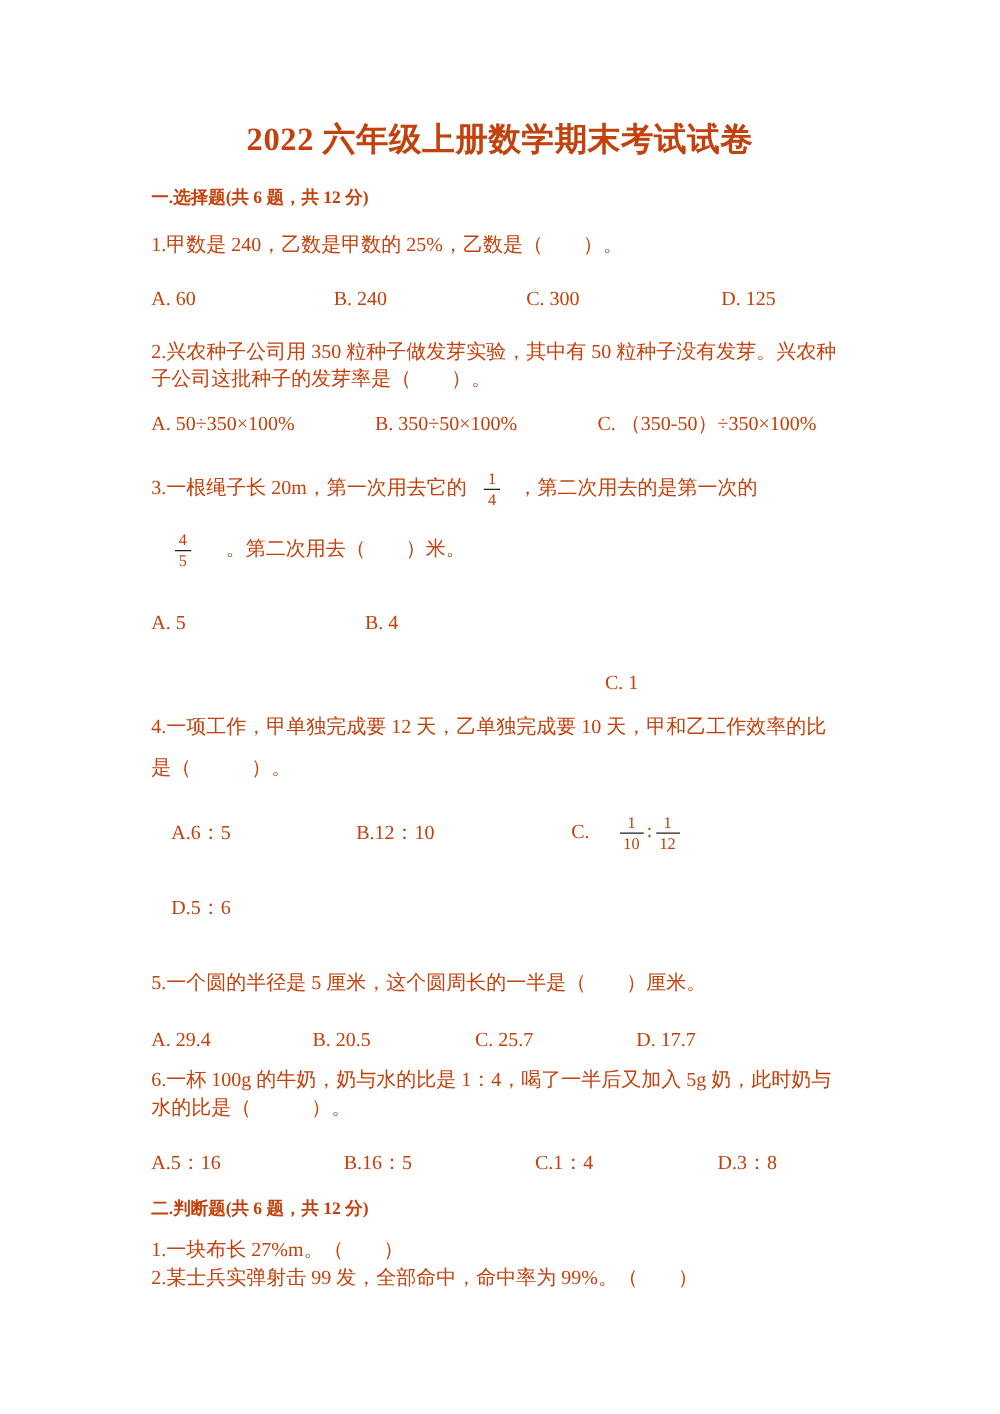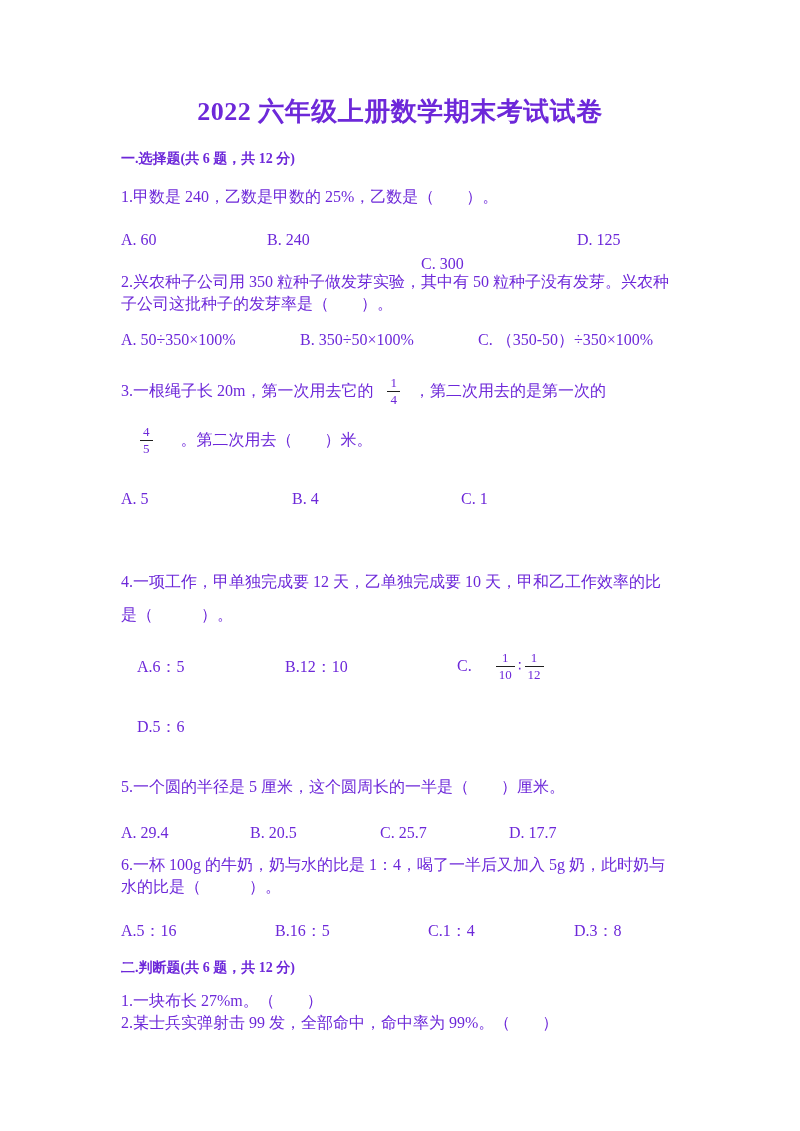--- a/index.html
+++ b/index.html
@@ -1,19 +1,19 @@
 <!DOCTYPE html>
 <html><head>
 <meta charset="utf-8">
 <style>
   html,body { margin:0; padding:0; background:#ffffff; }
   .page {
     position:relative; width:800px; height:1131px; background:#ffffff;
     font-family:"Liberation Serif","DejaVu Serif",serif;
-    color:#6d28d9; overflow:hidden;
+    color:#c2410c; overflow:hidden;
   }
   .abs { position:absolute; }
   .txt { font-size:16px; line-height:20px; white-space:pre; }
   .title {
     left:0; top:96px; width:100%; text-align:center;
     font-size:26px; font-weight:bold; line-height:32px; letter-spacing:0.5px;
     white-space:pre;
   }
   .heading { font-size:14px; font-weight:bold; line-height:21px; white-space:pre; }
   .orow { left:0; width:720px; height:24px; }
@@ -35,21 +35,21 @@
 <div class="page">
 
   <div class="abs title">2022 六年级上册数学期末考试试卷</div>
 
   <div class="abs heading" style="left:121px; top:148px;">一.选择题(共 6 题，共 12 分)</div>
 
   <div class="abs txt" style="left:121px; top:187px;">1.甲数是 240，乙数是甲数的 25%，乙数是（　　）。</div>
   <div class="abs orow" style="top:230px;">
     <span class="opt" style="left:121px;">A. 60</span>
     <span class="opt" style="left:267px;">B. 240</span>
-    <span class="opt" style="left:421px;margin-top:24px;">C. 300</span>
+    <span class="opt" style="left:421px;">C. 300</span>
     <span class="opt" style="left:577px;">D. 125</span>
   </div>
 
   <div class="abs txt" style="left:121px; top:272px;">2.兴农种子公司用 350 粒种子做发芽实验，其中有 50 粒种子没有发芽。兴农种</div>
   <div class="abs txt" style="left:121px; top:294px;">子公司这批种子的发芽率是（　　）。</div>
   <div class="abs orow" style="top:330px;">
     <span class="opt" style="left:121px;">A. 50÷350×100%</span>
     <span class="opt" style="left:300px;">B. 350÷50×100%</span>
     <span class="opt" style="left:478px;">C. （350-50）÷350×100%</span>
   </div>
@@ -65,21 +65,21 @@
   <div class="abs flexrow" style="left:140px; top:423px; height:34px;">
     <span class="frac">
       <span class="num">4</span>
       <span class="den">5</span>
     </span>
     <span class="txt" style="margin-left:28px;">。第二次用去（　　）米。</span>
   </div>
   <div class="abs orow" style="top:489px;">
     <span class="opt" style="left:121px;">A. 5</span>
     <span class="opt" style="left:292px;">B. 4</span>
-    <span class="opt" style="left:461px;">C. 1</span>
+    <span class="opt" style="left:484px;margin-top:48px;">C. 1</span>
   </div>
 
   <div class="abs txt" style="left:121px; top:572px;">4.一项工作，甲单独完成要 12 天，乙单独完成要 10 天，甲和乙工作效率的比</div>
   <div class="abs txt" style="left:121px; top:605px;">是（　　　）。</div>
   <div class="abs" style="left:0; top:642px; width:800px; height:48px;">
     <span class="opt" style="left:137px; top:15px;">A.6：5</span>
     <span class="opt" style="left:285px; top:15px;">B.12：10</span>
     <div class="abs flexrow" style="left:457px; top:0; height:48px;">
       <span class="txt c-label-gap">C.</span>
       <span class="frac">

